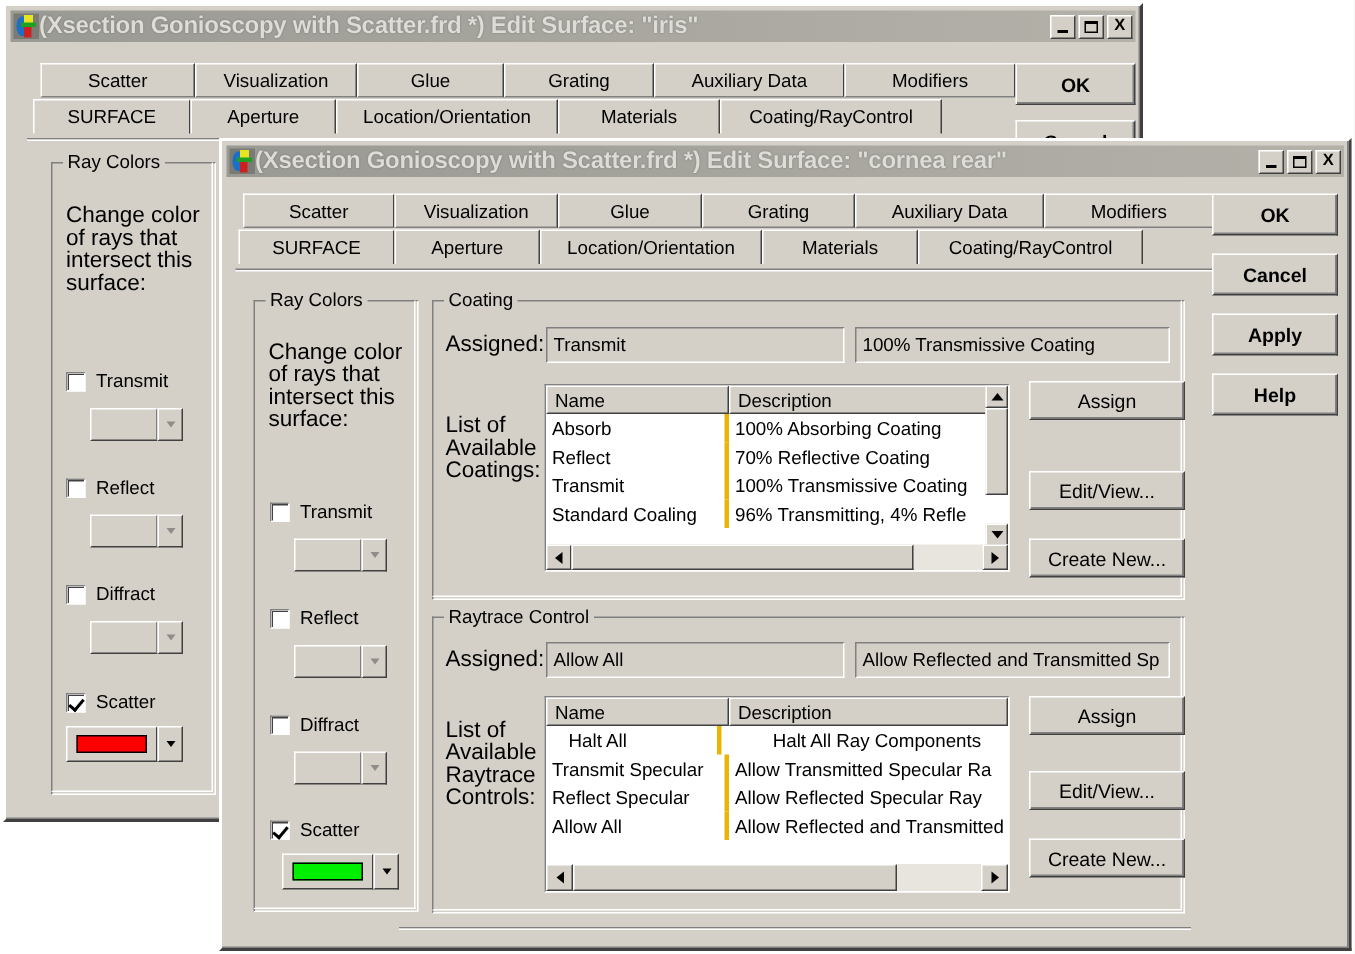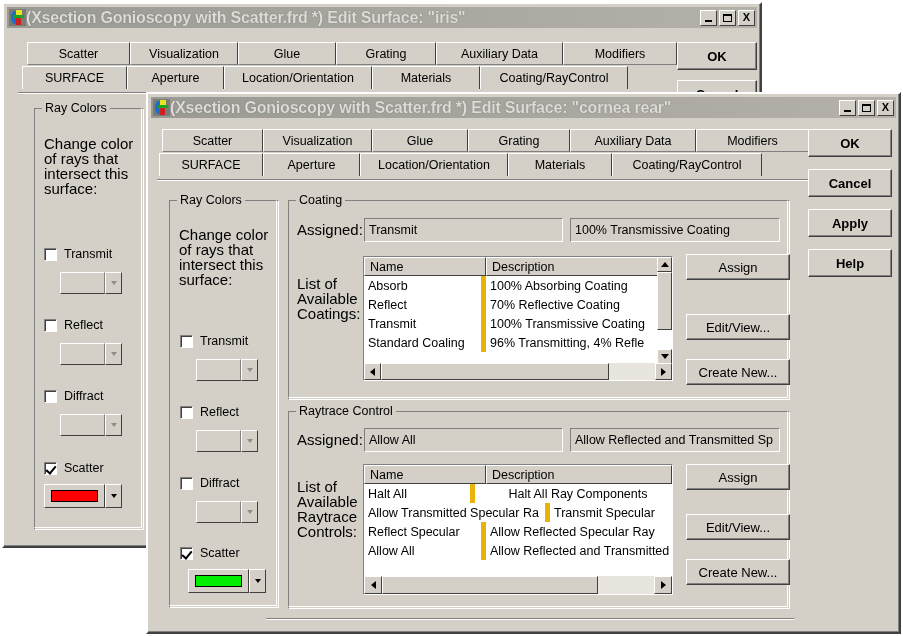--- a/index.html
+++ b/index.html
@@ -193,21 +193,21 @@
     display: flex; align-items: center;
     padding-left: 5px;
     overflow: hidden; white-space: nowrap;
   }
   .lb-row { display: flex; height: 19px; background: #ffffff; }
   .lb-cell {
     font-size: 12.5px; color: #000;
     display: flex; align-items: center;
     padding-left: 4px;
     overflow: hidden; white-space: nowrap;
-    border-right: 5px solid #eab308;
+    border-right: 3px solid #eab308;
     box-sizing: border-box;
   }
   .lb-cell:last-child { border-right: none; }
 
   
   .vscroll {
     position: absolute; top: 0; right: 0; width: 15px; bottom: 0;
     background: #ffffff;
   }
   .hscroll {
@@ -657,26 +657,26 @@
     <div class="listbox" style="left:215px; top:370px; width:310px; height:131px;">
       <div class="lb-header">
         <div class="lb-hcell" style="width:122px;">
             <span>Name</span>
           </div>
         <div class="lb-hcell" style="width:186px;">
             <span>Description</span>
           </div>
       </div>
       <div class="lb-row">
-        <div class="lb-cell" style="width:122px;">Halt All</div>
+        <div class="lb-cell" style="width:122px;margin-left:11px;">Halt All</div>
         <div class="lb-cell" style="width:186px;margin-left:30px;">Halt All Ray Components</div>
       </div>
       <div class="lb-row">
+        <div class="lb-cell" style="width:122px;">Transmit Specular</div>
         <div class="lb-cell" style="width:186px;">Allow Transmitted Specular Ra</div>
-        <div class="lb-cell" style="width:122px;">Transmit Specular</div>
       </div>
       <div class="lb-row">
         <div class="lb-cell" style="width:122px;">Reflect Specular</div>
         <div class="lb-cell" style="width:186px;">Allow Reflected Specular Ray</div>
       </div>
       <div class="lb-row">
         <div class="lb-cell" style="width:122px;">Allow All</div>
         <div class="lb-cell" style="width:186px;">Allow Reflected and Transmitted</div>
       </div>
       <div class="hscroll" style="height:18px;">

